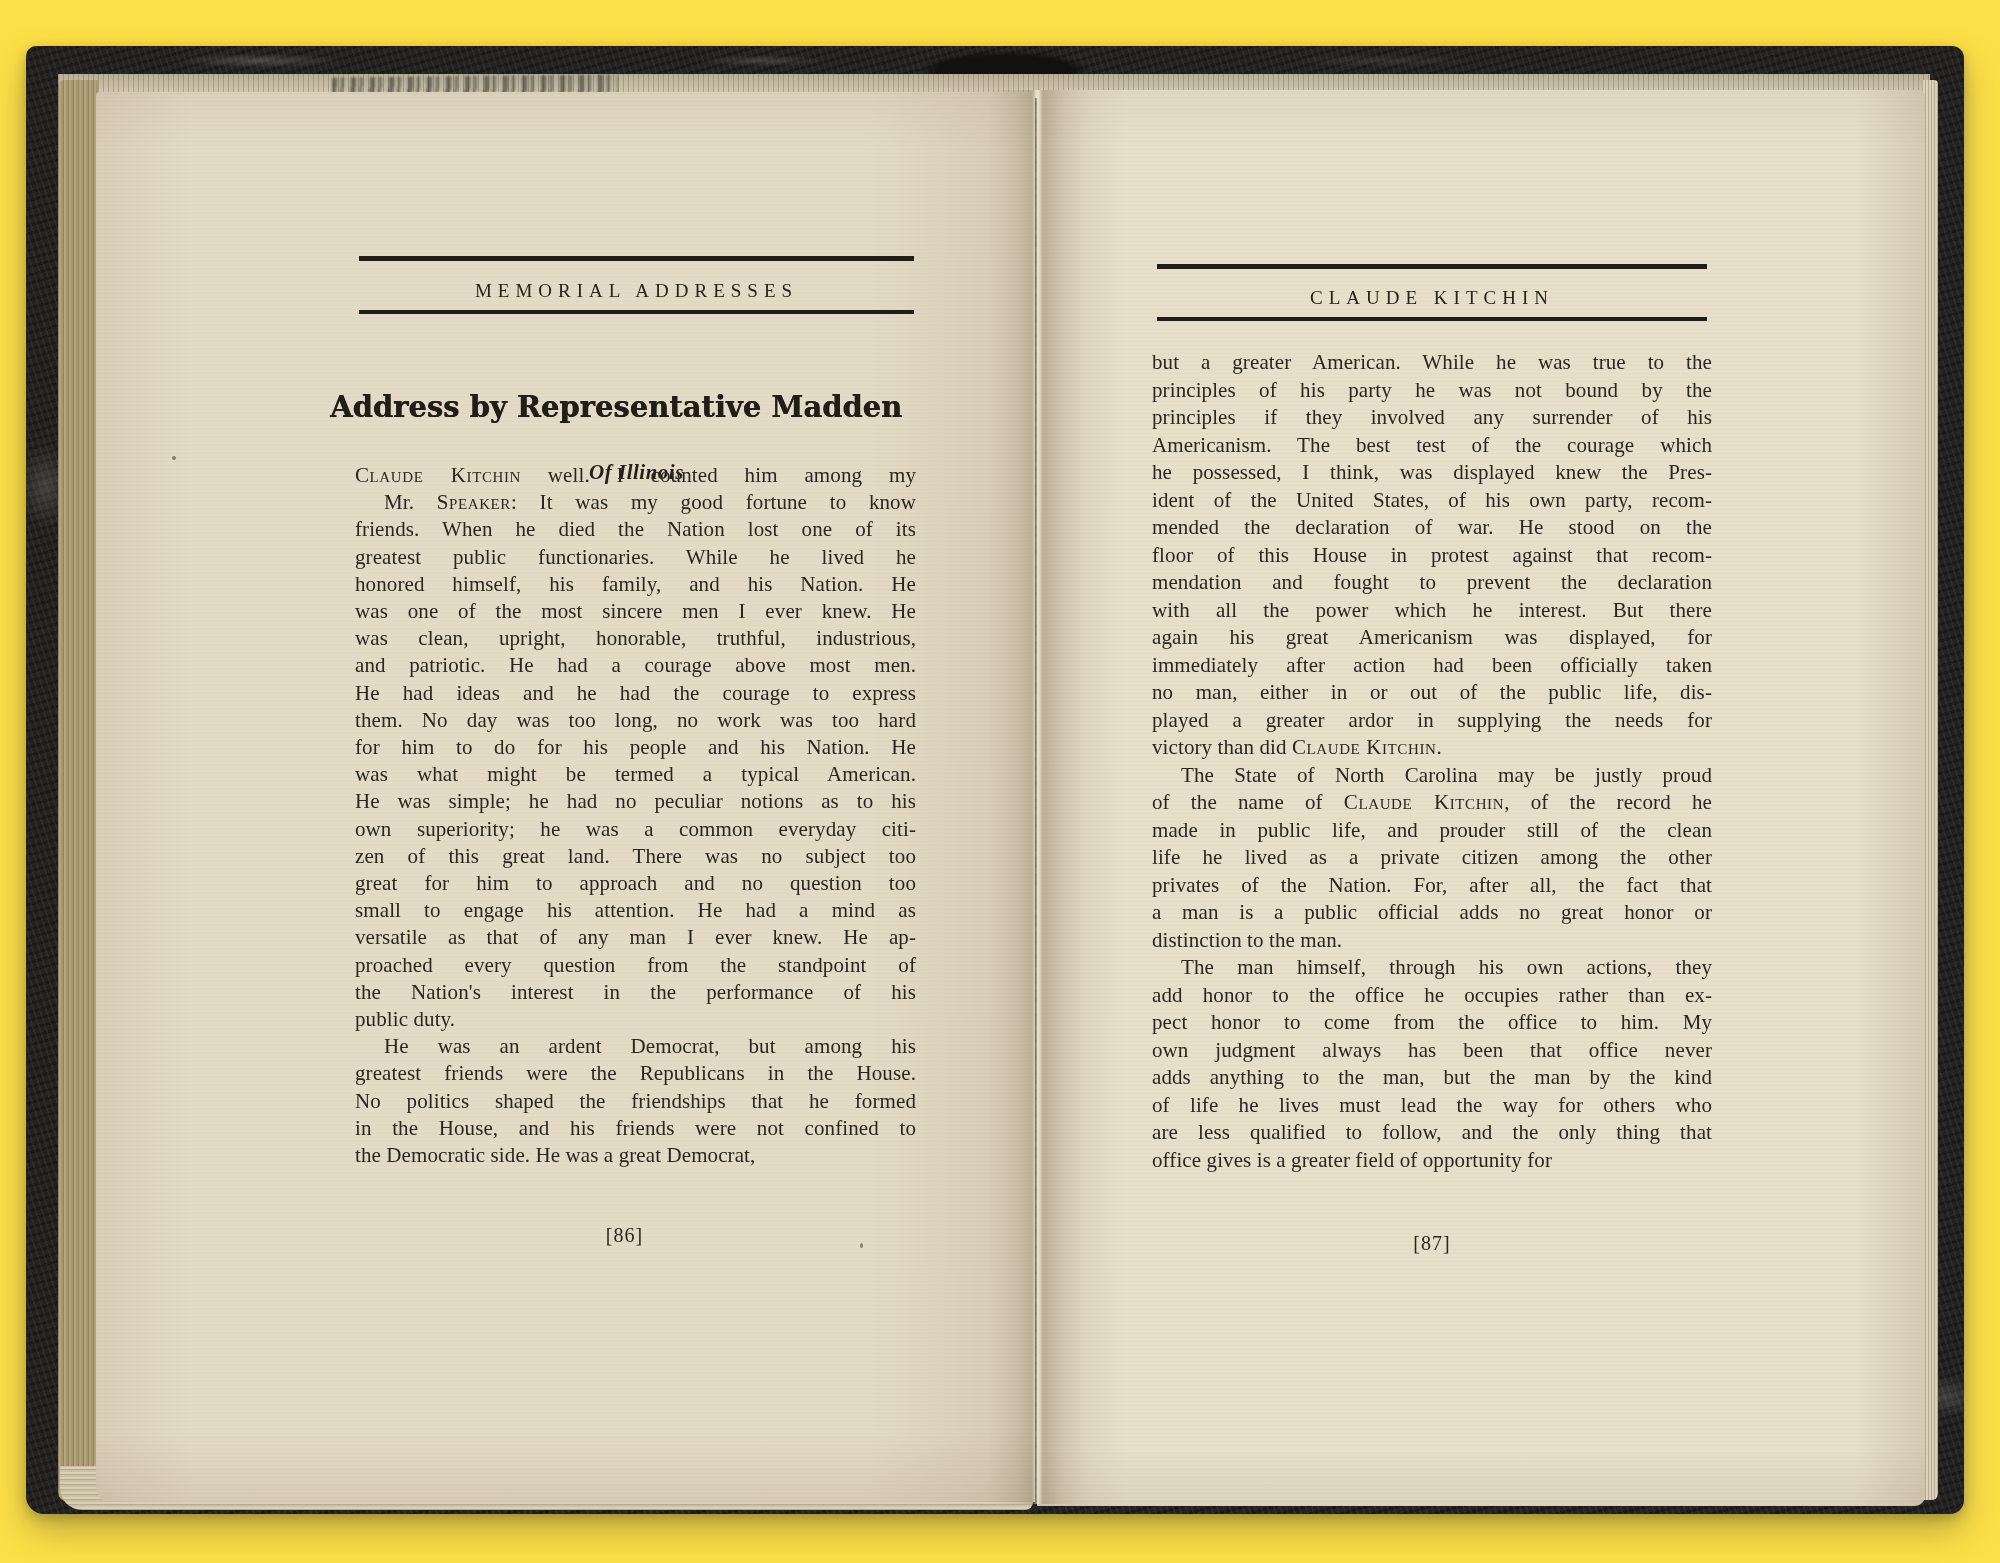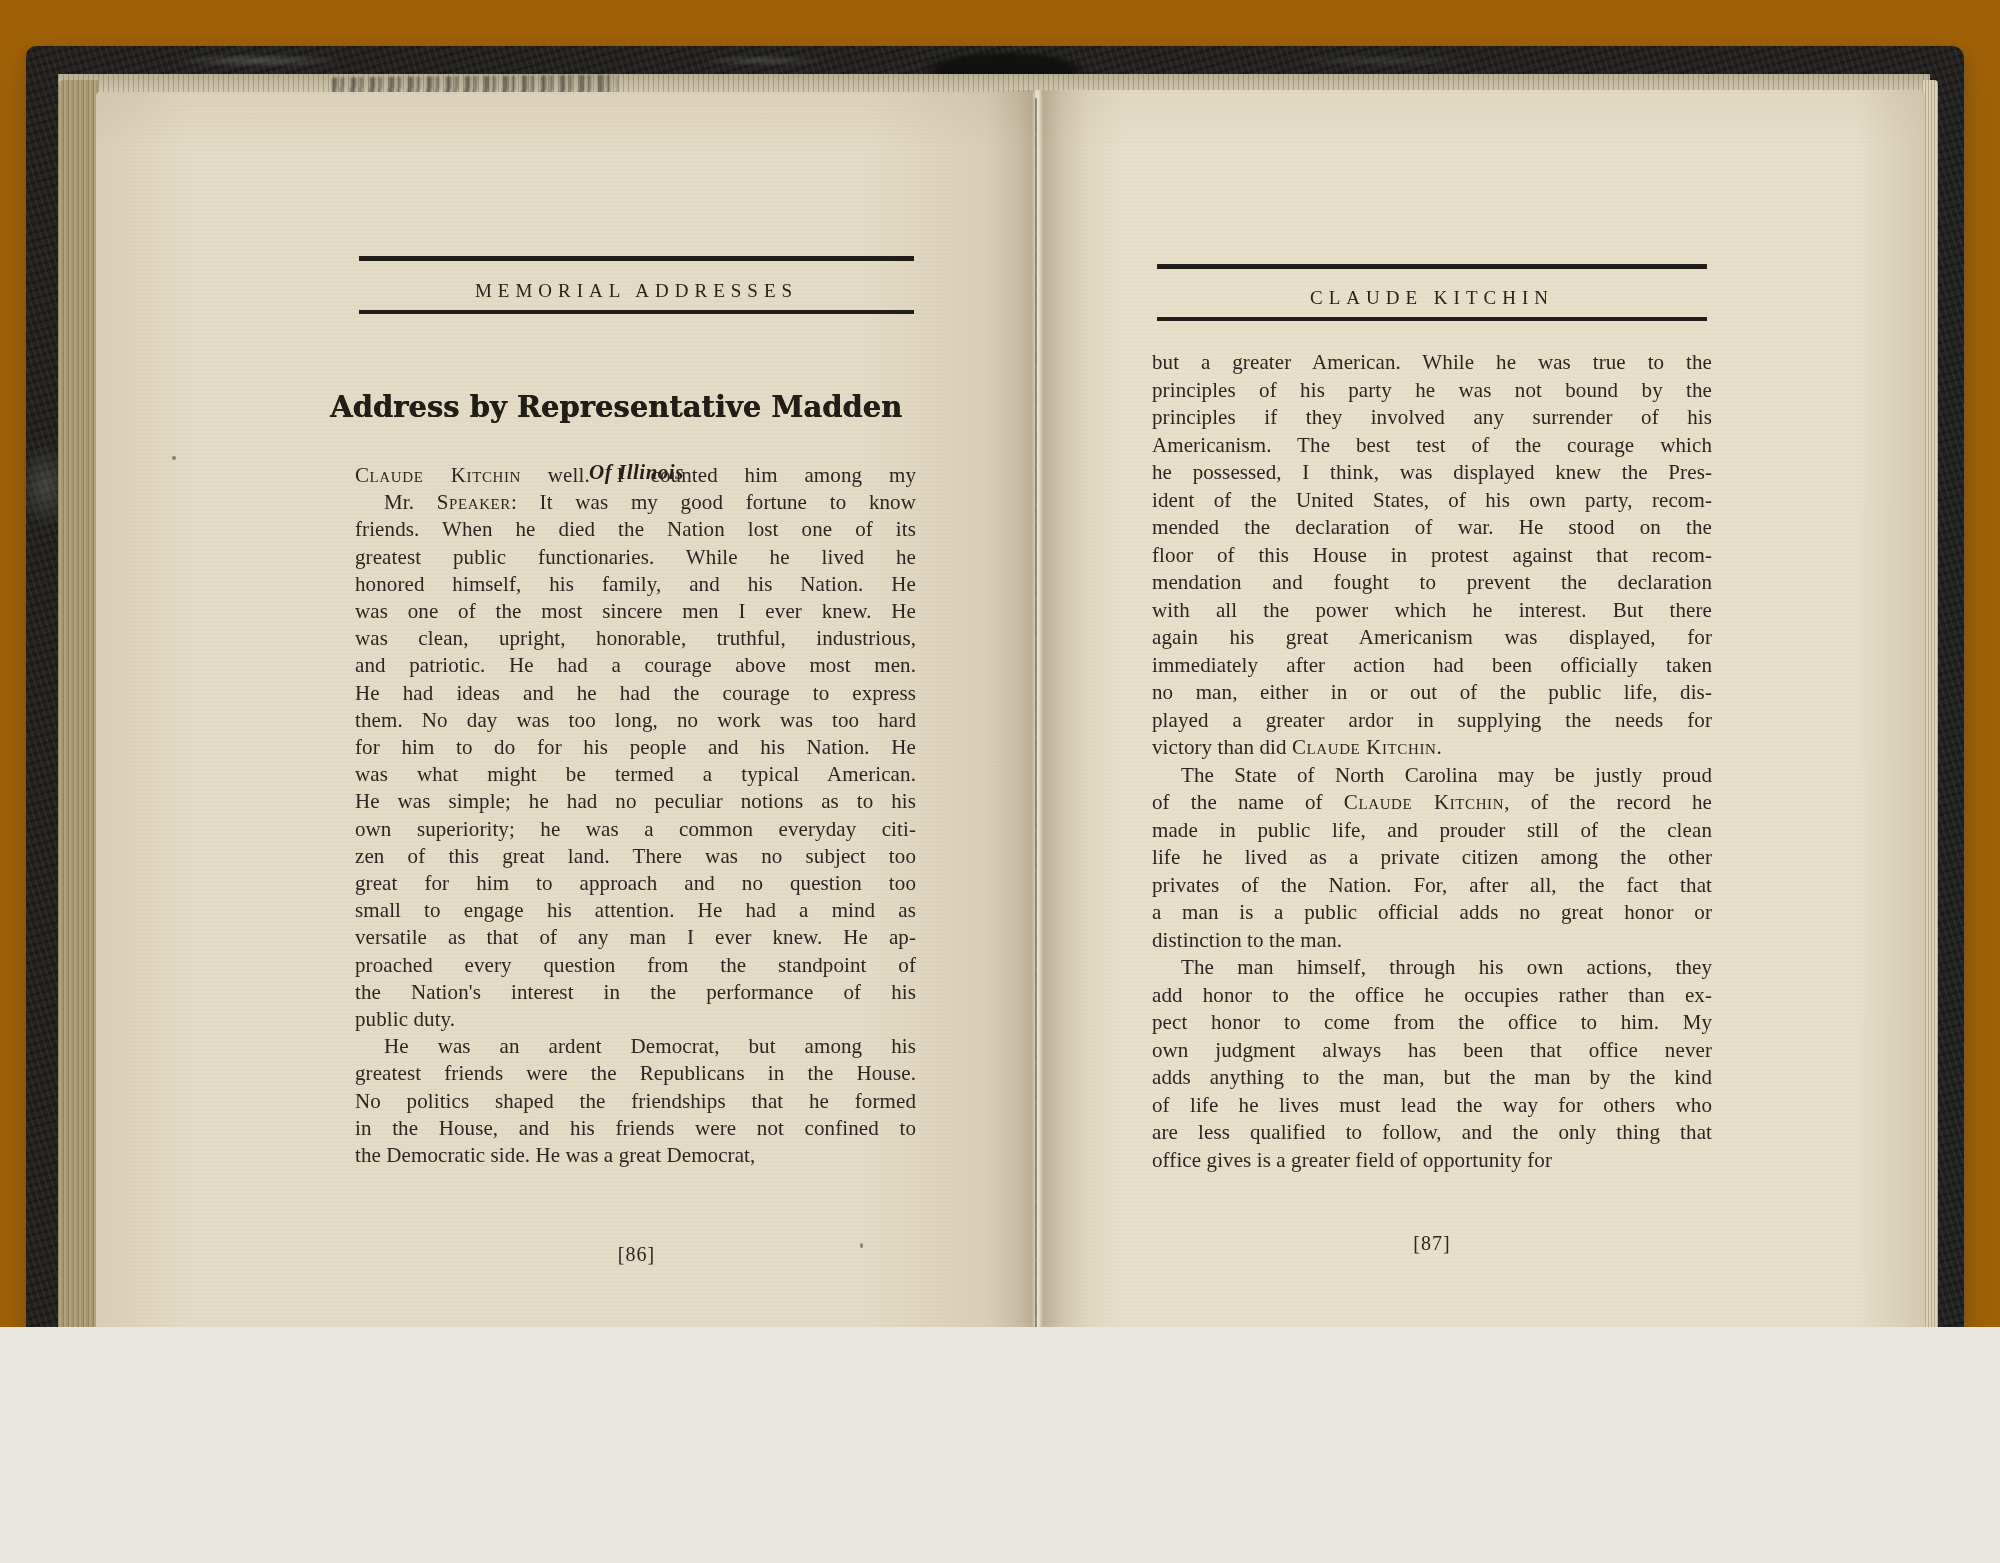--- a/index.html
+++ b/index.html
@@ -1,19 +1,19 @@
 <!DOCTYPE html>
 <html><head>
 <meta charset="utf-8">
 <style>
   * { margin:0; padding:0; box-sizing:border-box; }
   html,body { background:#e9e7e2; }
   #scene {
-    position:relative; width:2000px; height:1327px; overflow:hidden;
-    background:#a16207;
+    position:relative; width:2000px; height:1563px; overflow:hidden;
+    background:#fde047;
     font-family:"Liberation Serif","DejaVu Serif",serif;
   }
   
   #cover {
     position:absolute; left:26px; top:46px; width:1938px; height:1468px;
     border-radius:10px 12px 14px 18px;
     background-color:#232220;
     background-image:
       radial-gradient(ellipse 120px 10px at 12% 1%, rgba(150,150,140,.35), transparent 70%),
       radial-gradient(ellipse 90px 8px at 38% 1%, rgba(140,140,130,.30), transparent 70%),
@@ -174,21 +174,21 @@
       </div>
       <div>
         <div class="line indent">He was an ardent Democrat, but among his</div>
         <div class="line">greatest friends were the Republicans in the House.</div>
         <div class="line">No politics shaped the friendships that he formed</div>
         <div class="line">in the House, and his friends were not confined to</div>
         <div class="line last">the Democratic side.  He was a great Democrat,</div>
       </div>
     </div>
 
-  <div class="page-number abs" style="left:359px; top:1224px; width:555px;margin-top:19px;">[86]</div>
+  <div class="page-number abs" style="left:347px; top:1224px; width:555px;">[86]</div>
 
   <div class="rule abs" style="left:1157px; top:264px; width:550px; height:5px;"></div>
   <div class="running-header abs" style="left:1157px; top:287px; width:550px;">CLAUDE KITCHIN</div>
   <div class="rule abs" style="left:1157px; top:317px; width:550px; height:4px;"></div>
 
   <div id="right-body" class="body-col abs" style="left:1152px; top:349px; width:560px;">
       <div>
         <div class="line">but a greater American.  While he was true to the</div>
         <div class="line">principles of his party he was not bound by the</div>
         <div class="line">principles if they involved any surrender of his</div>

